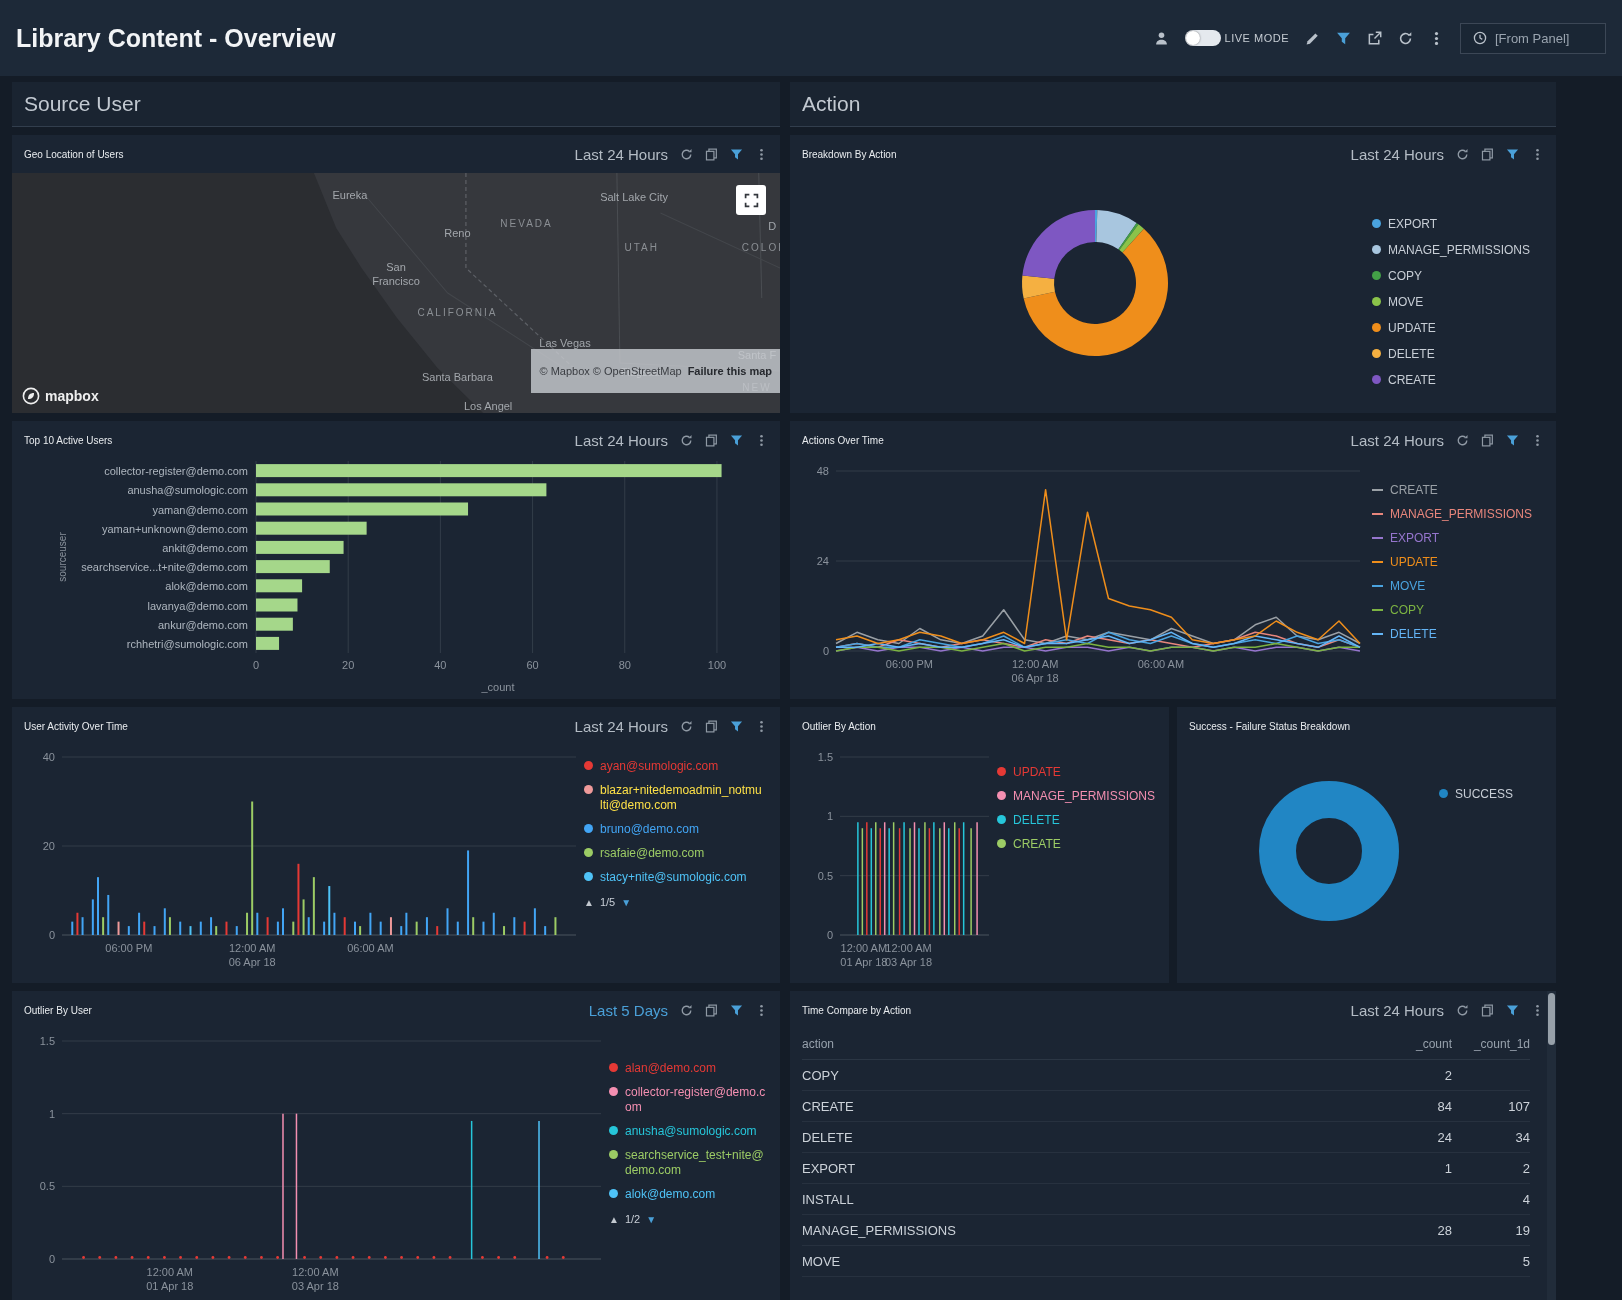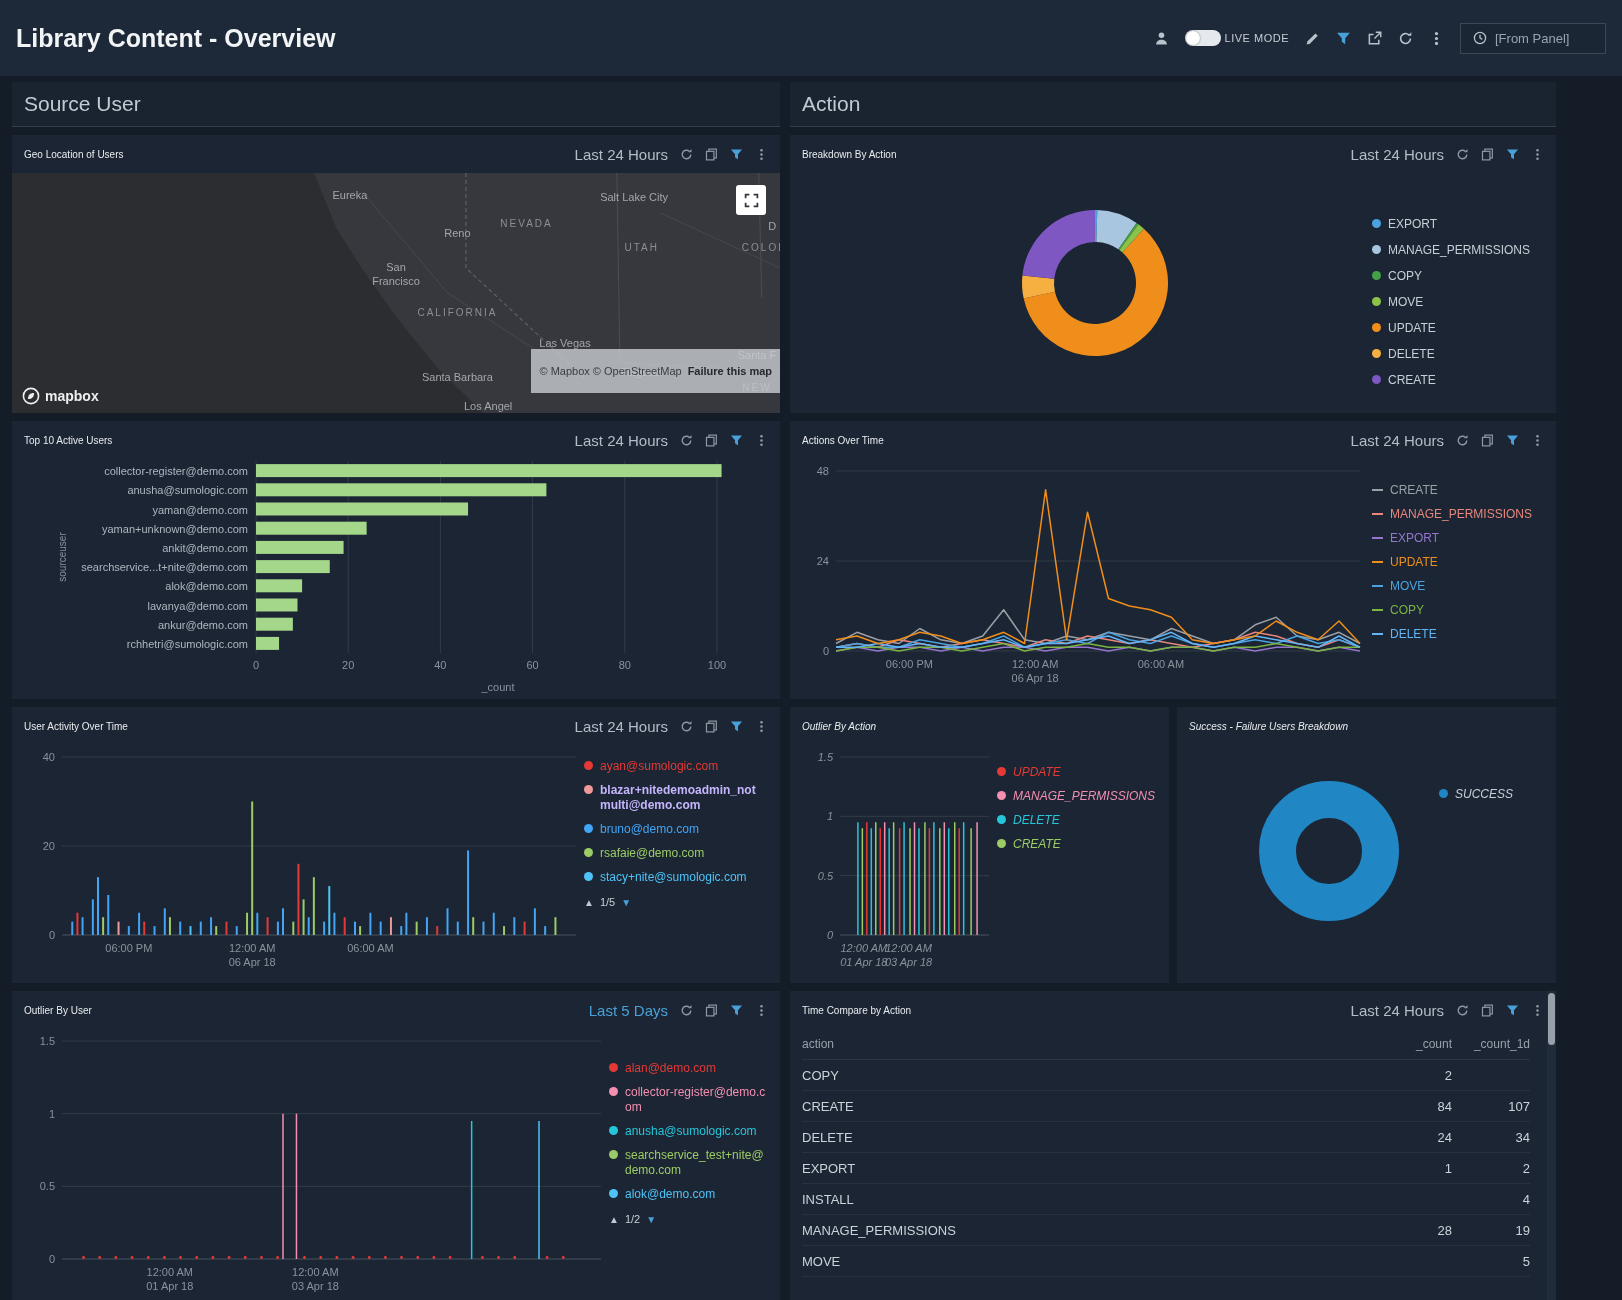--- a/index.html
+++ b/index.html
@@ -19,21 +19,21 @@
   
   .content{display:flex;gap:10px;padding:6px 12px;}
   .col{display:flex;flex-direction:column;gap:8px;}
   .col-left{width:768px;}
   .col-right{width:766px;}
   .section-head{height:44px;background:#1a2431;border-bottom:1px solid #323e4d;display:flex;align-items:center;
                 padding:0 12px;font-size:21px;color:#c2c9d1;flex:none;}
   .row-split{display:flex;gap:8px;}
   .panel{background:#1b2533;overflow:hidden;position:relative;flex:none;}
   .h278{height:278px;} .h276{height:276px;} .h320{height:320px;}
-  .w379{width:379px;font-style:italic;}
+  .w379{width:379px;}
   .panel-head{height:38px;display:flex;align-items:center;justify-content:space-between;padding:0 12px;}
   .panel-title{font-size:10px;color:#e9ecef;}
   .panel-actions{display:flex;align-items:center;gap:12px;color:#8f99a4;}
   .time-range{font-size:15px;color:#b4bcc5;cursor:pointer;}
   .time-blue{color:#4aa0d8;}
   .p-icon{display:inline-flex;cursor:pointer;color:#8f99a4;}
   .p-icon.icon-blue{color:#4aa0d8;}
   .panel-body{display:flex;padding:0 12px;}
   .chart{flex:none;}
   
@@ -395,21 +395,21 @@
               <line x1="521.16" y1="190" x2="521.16" y2="181.1" stroke="#42a5f5" stroke-width="2"></line>
               <line x1="531.44" y1="190" x2="531.44" y2="172.2" stroke="#9ccc65" stroke-width="2"></line>
             </svg></div>
         <div class="legend" style="width:180px;padding-top:14px;">
             <div class="lg-item">
               <span class="lg-dot" style="background: rgb(229, 57, 53);"></span>
               <span style="color: rgb(229, 57, 53);">ayan@sumologic.com</span>
             </div>
             <div class="lg-item">
               <span class="lg-dot" style="background: rgb(239, 154, 154);"></span>
-              <span style="color: #c4b5fd; font-weight: bold;">blazar+nitedemoadmin_notmulti@demo.com</span>
+              <span style="color: #fde047;">blazar+nitedemoadmin_notmulti@demo.com</span>
             </div>
             <div class="lg-item">
               <span class="lg-dot" style="background: rgb(66, 165, 245);"></span>
               <span style="color: rgb(66, 165, 245);">bruno@demo.com</span>
             </div>
             <div class="lg-item">
               <span class="lg-dot" style="background: rgb(156, 204, 101);"></span>
               <span style="color: rgb(156, 204, 101);">rsafaie@demo.com</span>
             </div>
             <div class="lg-item">
@@ -763,21 +763,21 @@
               </div>
               <div class="lg-item">
                 <span class="lg-dot" style="background: rgb(156, 204, 101);"></span>
                 <span style="color: rgb(156, 204, 101);">CREATE</span>
               </div>
             </div>
         </div>
       </div>
       <div class="panel h276 w379">
         <div class="panel-head">
-          <div class="panel-title">Success - Failure Users Breakdown</div>
+          <div class="panel-title">Success - Failure Status Breakdown</div>
         </div>
         <div class="panel-body">
           <div class="chart" id="c-success"><svg width="230" height="232">
                 <circle cx="140" cy="106" r="51.5" fill="none" stroke="#2186c4" stroke-width="37"></circle>
               </svg></div>
           <div class="legend" style="width:100px;padding-top:42px;margin-left:20px;">
               <div class="lg-item">
                 <span class="lg-dot" style="background: rgb(33, 134, 196);"></span>
                 <span style="color: rgb(200, 206, 214);">SUCCESS</span>
               </div>

